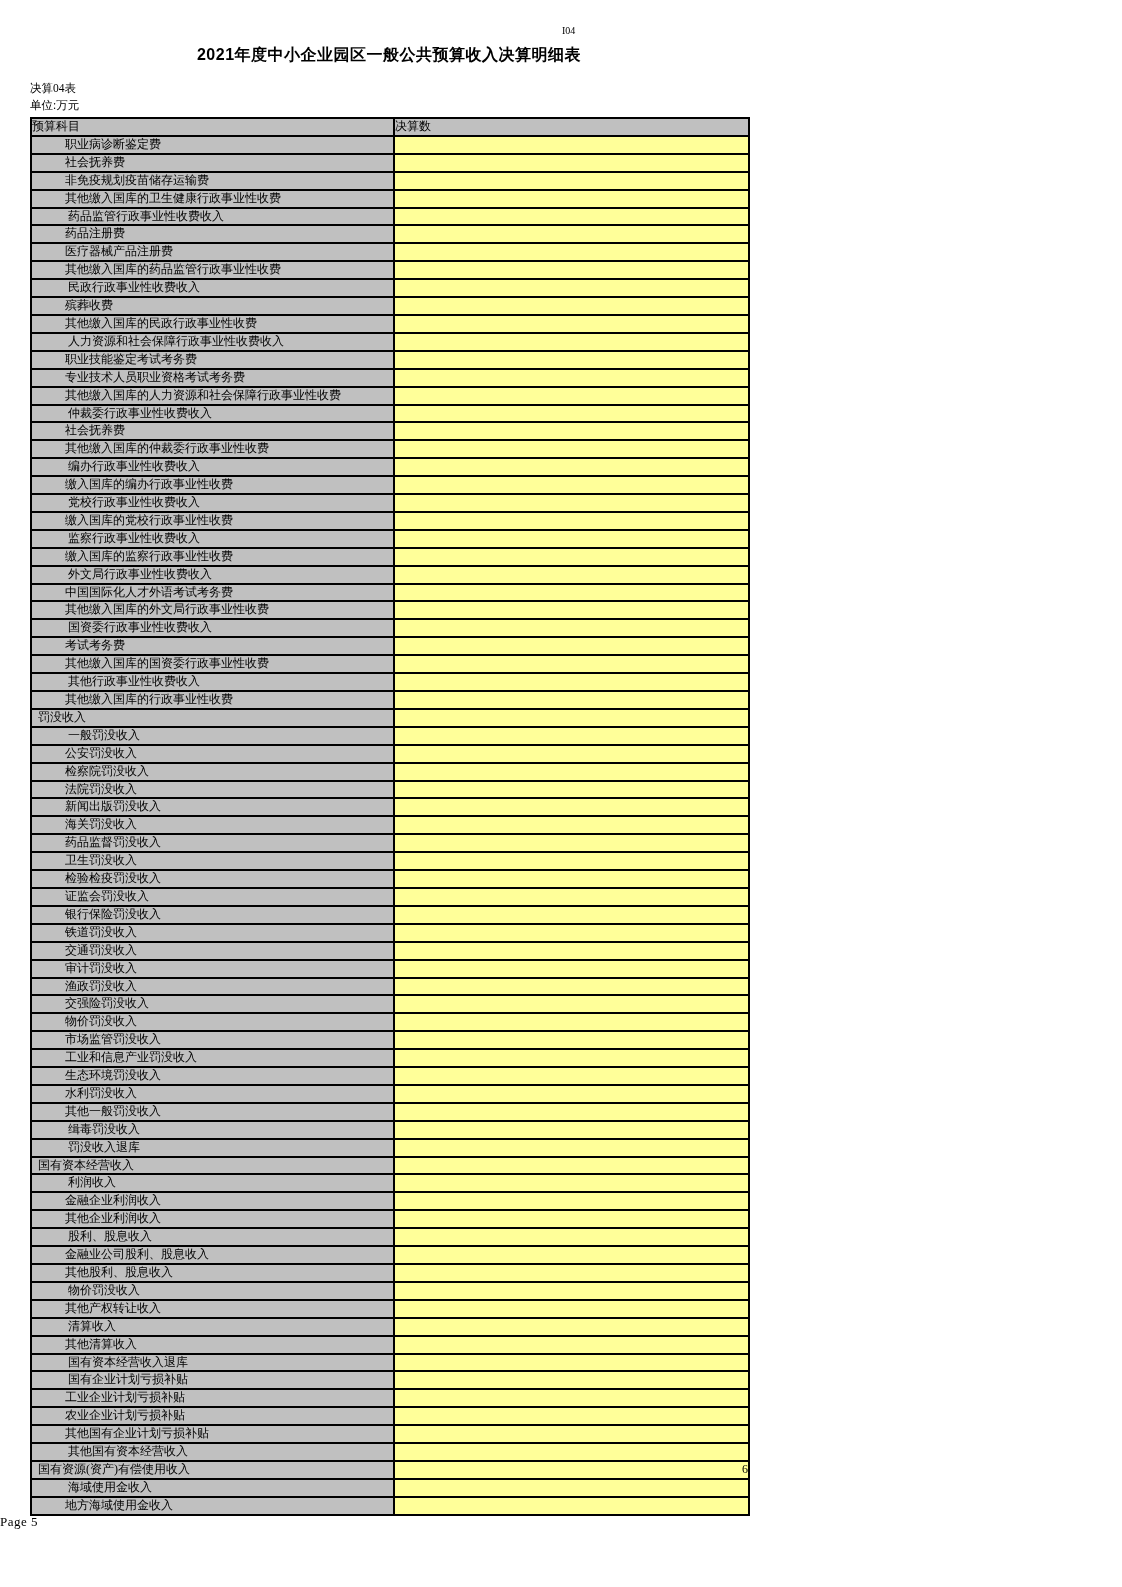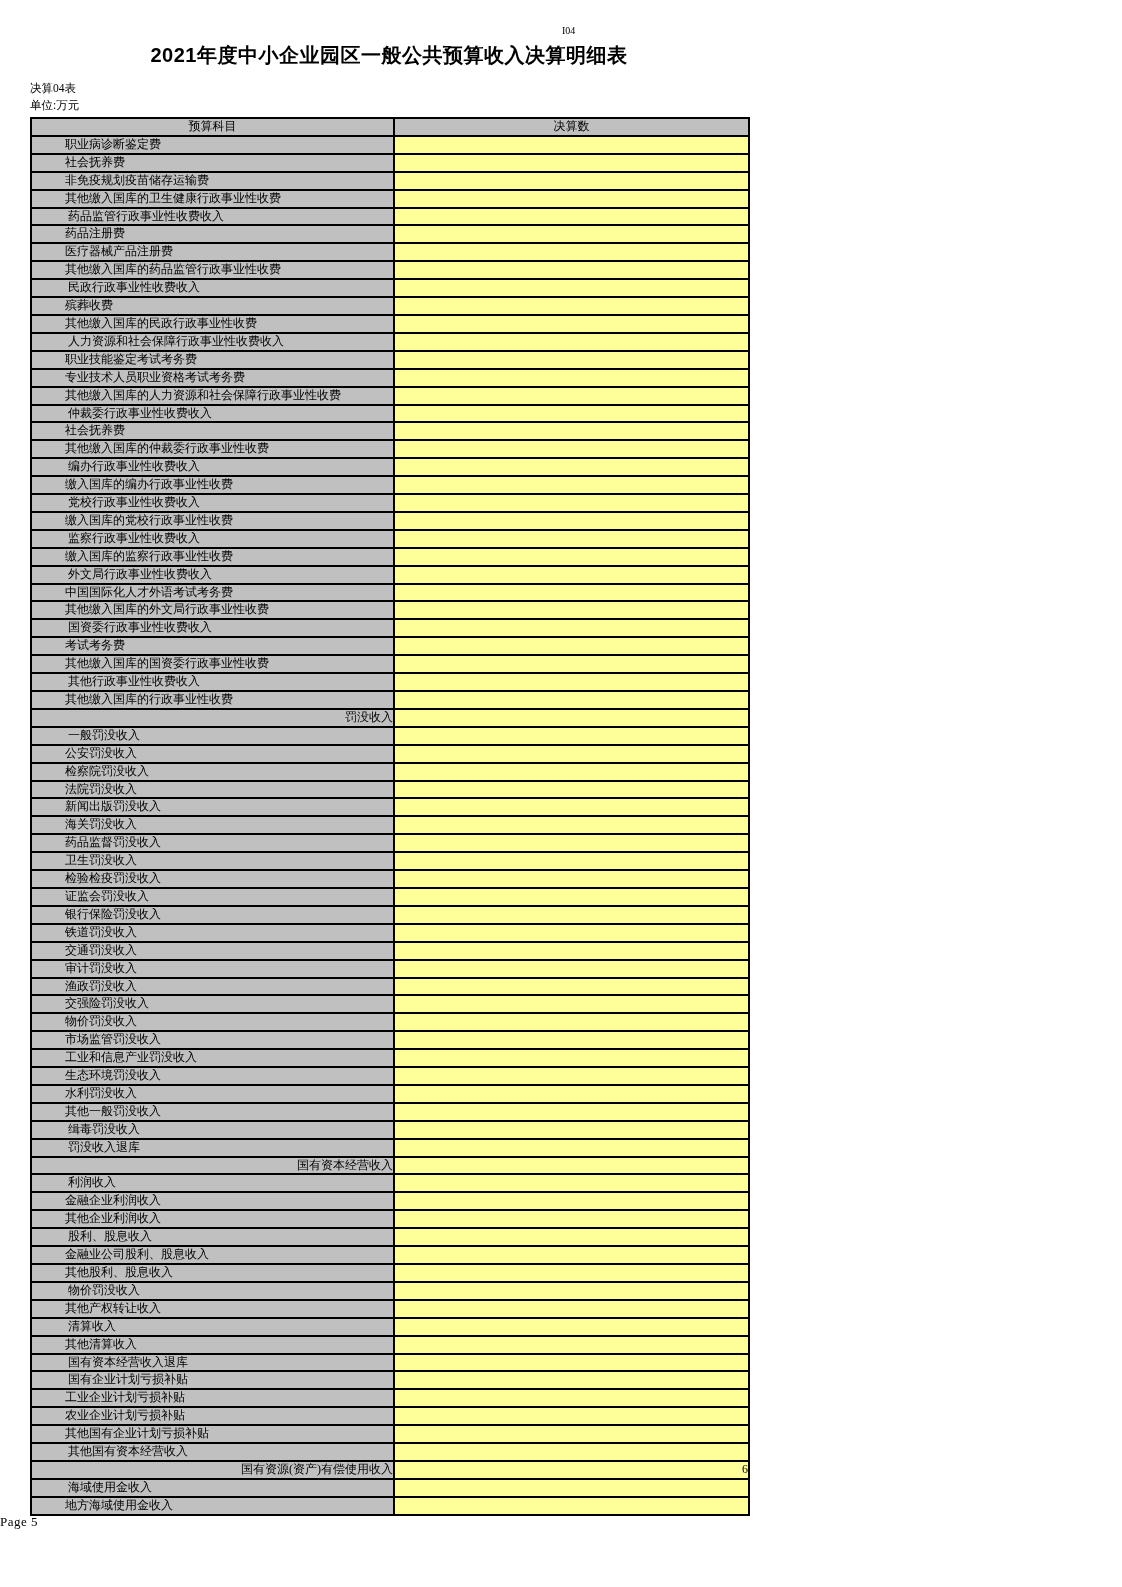--- a/index.html
+++ b/index.html
@@ -12,42 +12,42 @@
   body{
     width:1122px;height:1587px;background:#ffffff;position:relative;
     font-family:"Liberation Serif", serif;color:#000;
   }
   .form-code{
     position:absolute;left:546px;top:25px;font-size:10px;line-height:12px;margin-left:16px;
   }
   .title{
     position:absolute;left:30px;top:43px;width:718px;margin:0;
     text-align:center;font-family:"Liberation Sans", sans-serif;
-    font-weight:bold;font-size:20px;line-height:24px;letter-spacing:0.5px;
+    font-weight:bold;font-size:16px;line-height:24px;letter-spacing:0.5px;
   }
   .meta{
     position:absolute;left:30px;top:80px;width:716px;text-align:left;
     font-size:11.5px;line-height:16.5px;
   }
   table.budget{
     position:absolute;left:30px;top:117px;width:718px;
     border-collapse:collapse;table-layout:fixed;
   }
   table.budget col.c-subject{width:363px;}
   table.budget col.c-value{width:355px;}
   table.budget th, table.budget td{
     border:2px solid var(--border);
     height:15.9px;line-height:15.9px;padding:0;
     font-size:12px;overflow:hidden;white-space:nowrap;
   }
   table.budget th{
-    background:var(--header-bg);font-weight:normal;text-align:center;margin-top:36px;
+    background:var(--header-bg);font-weight:normal;text-align:left;margin-top:36px;
   }
   td.subject{background:var(--subject-bg);text-align:left;}
-  td.subject.indent-0{padding-left:6px;text-align:right;}
+  td.subject.indent-0{padding-left:6px;}
   td.subject.indent-1{padding-left:36px;}
   td.subject.indent-2{padding-left:33px;}
   td.value{
     background:var(--value-bg);text-align:right;font-size:11px;padding-right:1px;
   }
   .footer{
     position:absolute;left:0;top:1514px;width:1100px;text-align:left;
     font-size:13px;letter-spacing:0.5px;
   }
 </style>

